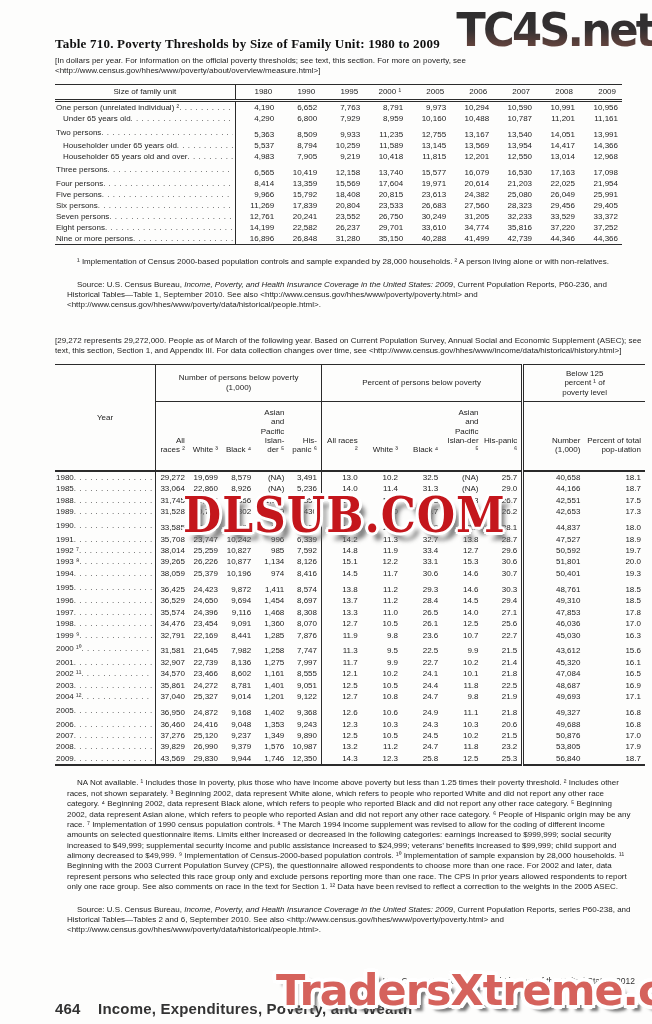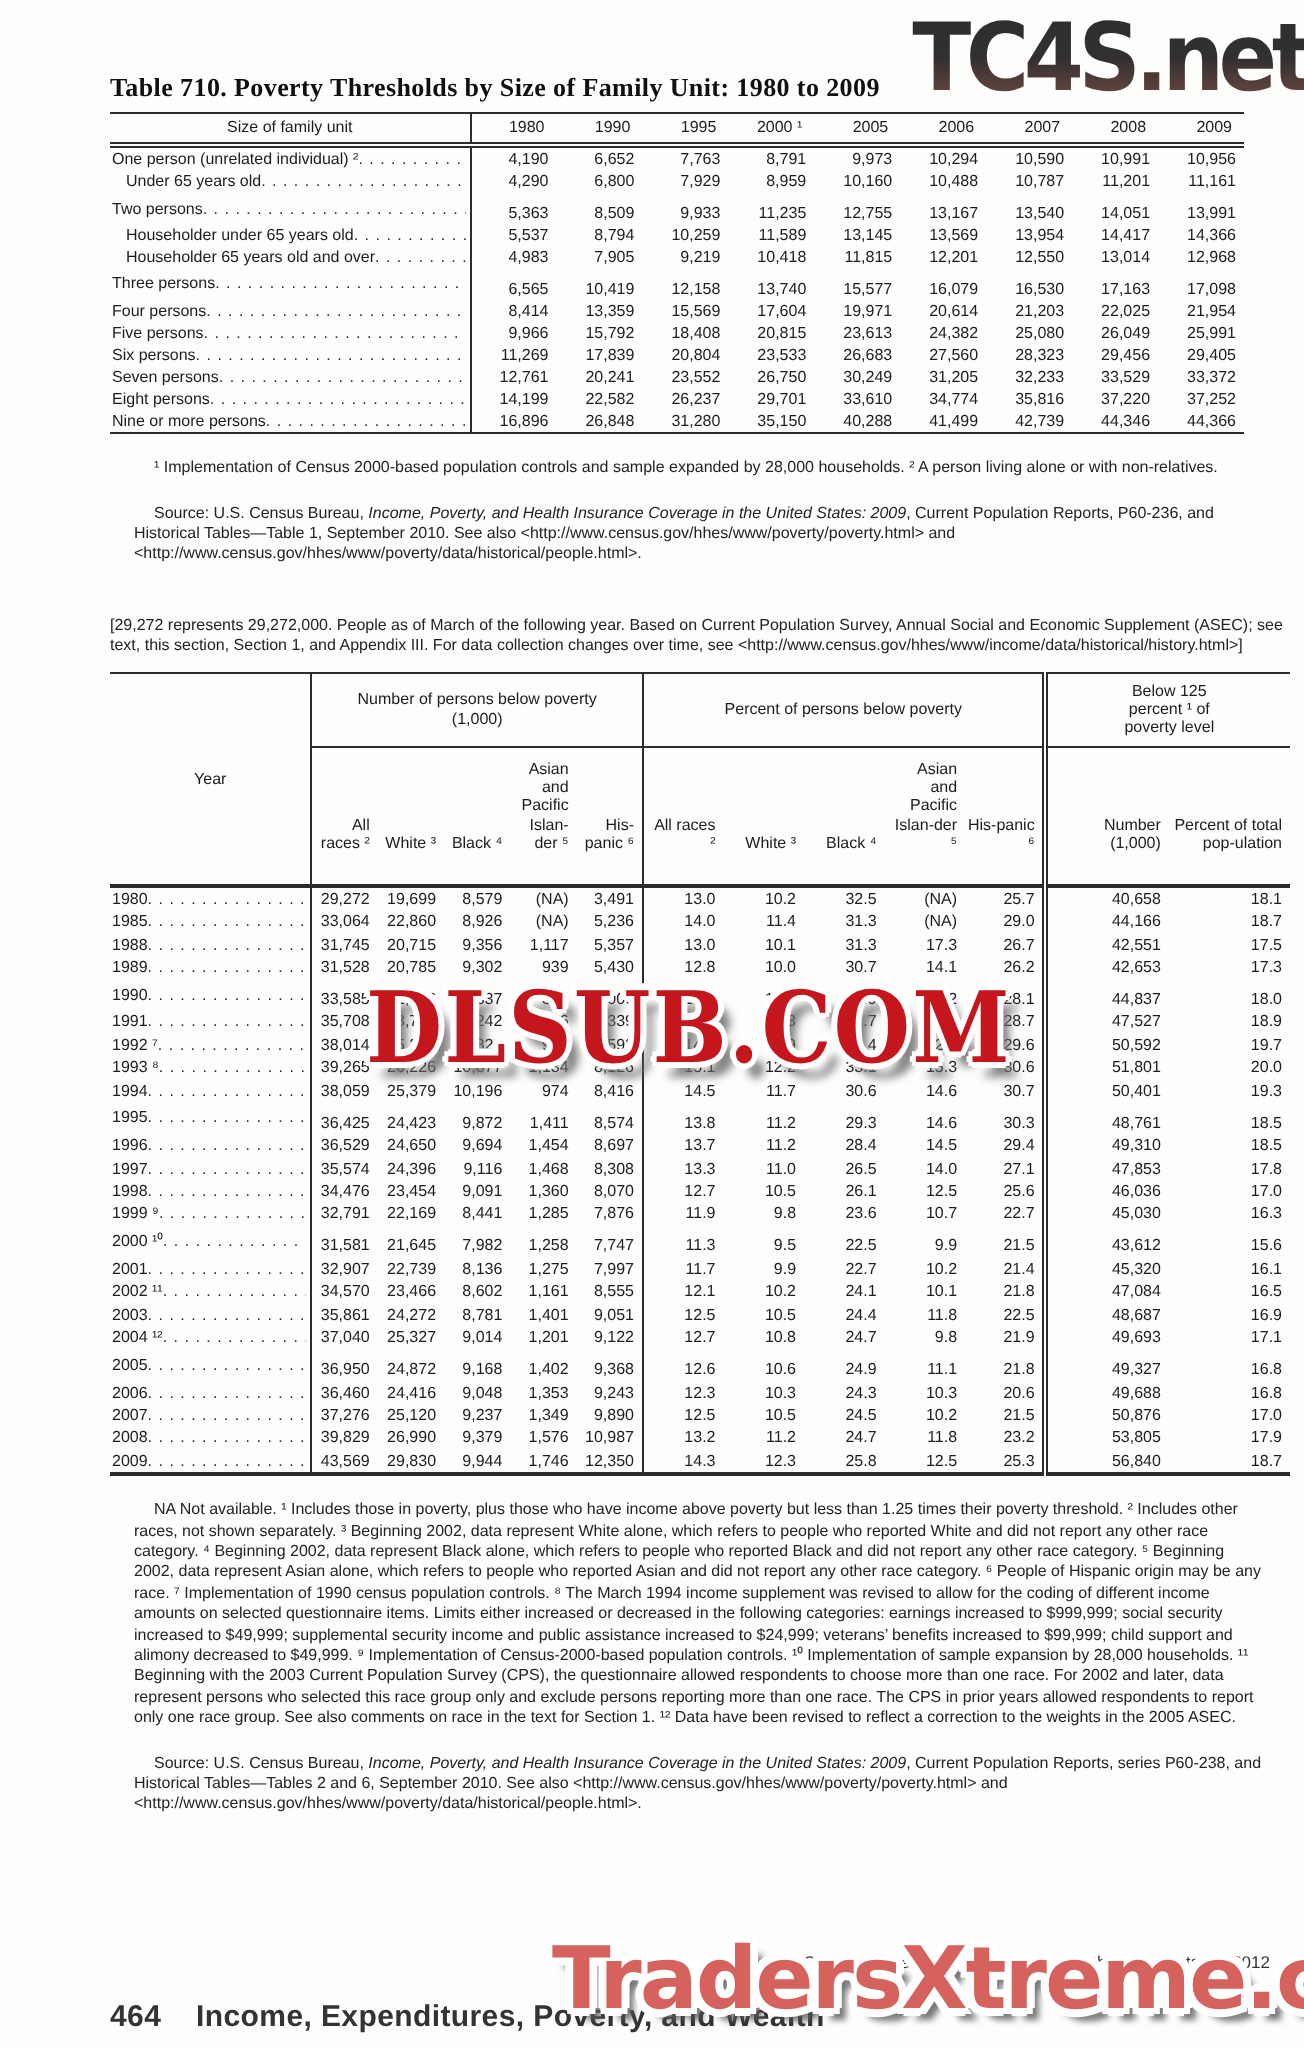--- a/index.html
+++ b/index.html
@@ -88,20 +88,21 @@
 <body>
 
 <div class="page">
 
   <div class="wm wm-tc4s">TC4S.net</div>
 
   <div class="content">
 
     <section>
       <h2 class="ttl">Table 710. Poverty Thresholds by Size of Family Unit: 1980 to 2009</h2>
+      <p class="note">[In dollars per year. For information on the official poverty thresholds; see text, this section. For more on poverty, see &lt;http://www.census.gov/hhes/www/poverty/about/overview/measure.html&gt;]</p>
 
       <table class="t710">
         <colgroup>
           <col style="width:31.8%">
           <col style="width:7.58%">
             <col style="width:7.58%">
             <col style="width:7.58%">
           <col style="width:7.58%">
             <col style="width:7.58%">
             <col style="width:7.58%">

